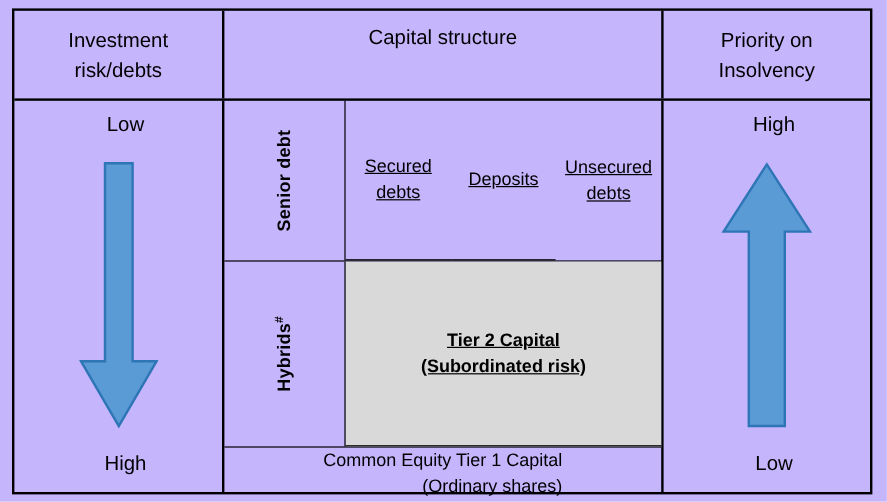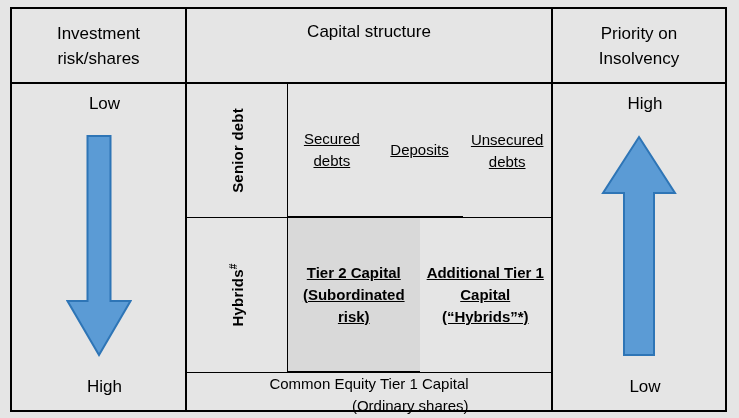--- a/index.html
+++ b/index.html
@@ -12,21 +12,21 @@
     height: 418px;
     font-family: "Liberation Sans", sans-serif;
     color: #000000;
     overflow: hidden;
   }
 
   .page {
     position: relative;
     width: 739px;
     height: 418px;
-    background: #e5e5e5;
+    background: #c4b5fd;
   }
 
   
   .diagram-table {
     position: absolute;
     left: 10px;
     top: 7px;
     width: 717px;
     height: 405px;
     border: 2px solid #000000;
@@ -218,21 +218,21 @@
 <div class="page">
 
   <div class="diagram-table">
 
     <div class="header-row">
 
       <div class="col-risk">
         <div class="header-cell">
           <span class="two-line">
             <span>Investment</span><br>
-            <span>risk/shares</span>
+            <span>risk/debts</span>
           </span>
         </div>
       </div>
 
       <div class="col-capital">
         <div class="header-cell header-capital">Capital structure</div>
       </div>
 
       <div class="col-priority">
         <div class="header-cell">
@@ -297,26 +297,20 @@
             </div>
             <div class="group-items">
 
               <div class="item-cell bold shaded">
                 <span class="stack-lines">
                   <span>Tier 2 Capital</span>
                   <span>(Subordinated risk)</span>
                 </span>
               </div>
 
-              <div class="item-cell bold last">
-                <span class="stack-lines">
-                  <span>Additional Tier 1 Capital</span>
-                  <span>(“Hybrids”*)</span>
-                </span>
-              </div>
 
             </div>
           </div>
 
           <div class="cet1-row">
             <span class="stack-lines">
               <span>Common Equity Tier 1 Capital</span>
               <span>(Ordinary shares)</span>
             </span>
           </div>

